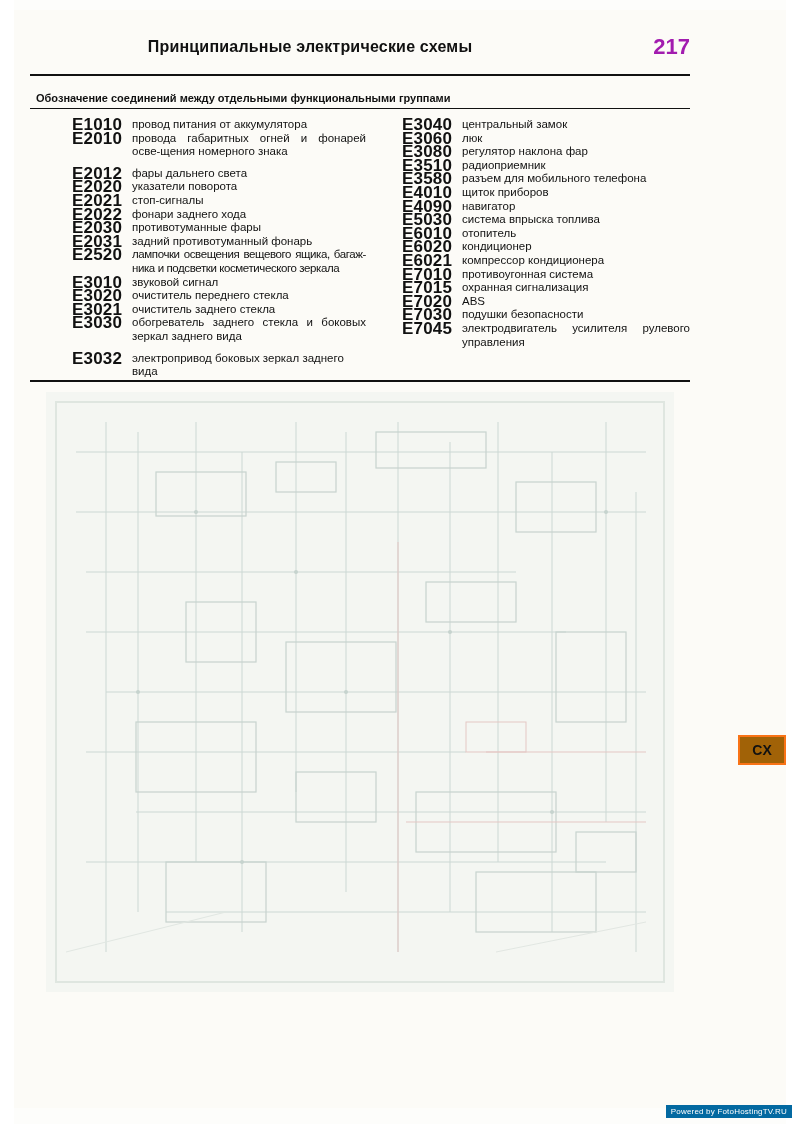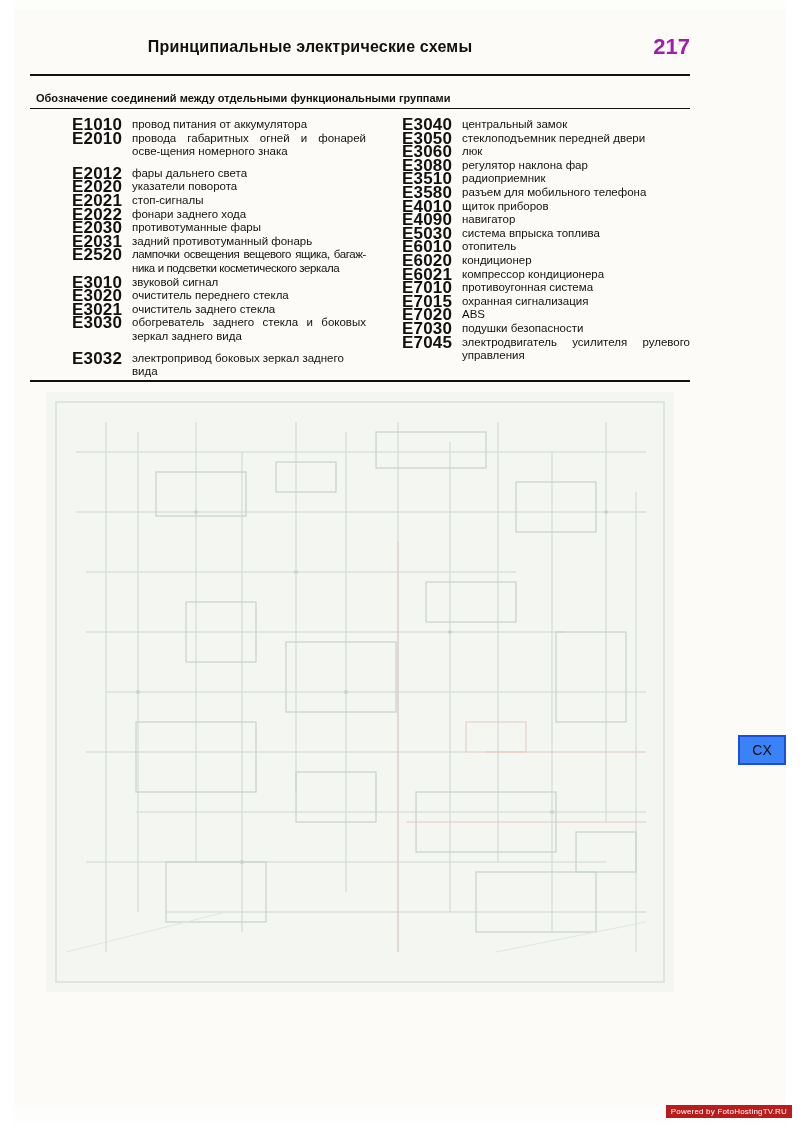--- a/index.html
+++ b/index.html
@@ -147,45 +147,45 @@
   }
   .diagram-area svg { display: block; }
 
   
   .side-tab {
     position: absolute;
     right: 14px;
     top: 735px;
     width: 44px;
     height: 26px;
-    border: 2px solid #1d4ed8;
-    background: #3b82f6;
+    border: 2px solid #f97316;
+    background: #a16207;
     display: flex;
     align-items: center;
     justify-content: center;
     font-size: 14px;
-    font-weight: normal;
+    font-weight: bold;
     color: #111;
     overflow: hidden;
   }
   .side-tab-edge {
     position: absolute;
     right: 6px;
     top: 733px;
     width: 8px;
     height: 30px;
     background: #2c2c2c;
   }
 
   
   .watermark {
     position: absolute;
     right: 8px;
     bottom: 6px;
-    background: #b91c1c;
+    background: #0369a1;
     color: #ffffff;
     font-size: 8px;
     padding: 2px 5px 2px 5px;
     letter-spacing: 0.2px;
     font-family: "Liberation Sans", sans-serif;
   }
 
   
   .edge-left {
     position: absolute;
@@ -275,24 +275,20 @@
       <div class="entry">
         <span class="code">E3032</span>
         <span class="desc">электропривод боковых зеркал заднего вида</span>
       </div>
     </div>
 
     <div class="col col-right">
       <div class="entry">
         <span class="code">E3040</span>
         <span class="desc">центральный замок</span>
-      </div>
-      <div class="entry">
-        <span class="code">E3050</span>
-        <span class="desc">стеклоподъемник передней двери</span>
       </div>
       <div class="entry">
         <span class="code">E3060</span>
         <span class="desc">люк</span>
       </div>
       <div class="entry">
         <span class="code">E3080</span>
         <span class="desc">регулятор наклона фар</span>
       </div>
       <div class="entry">

